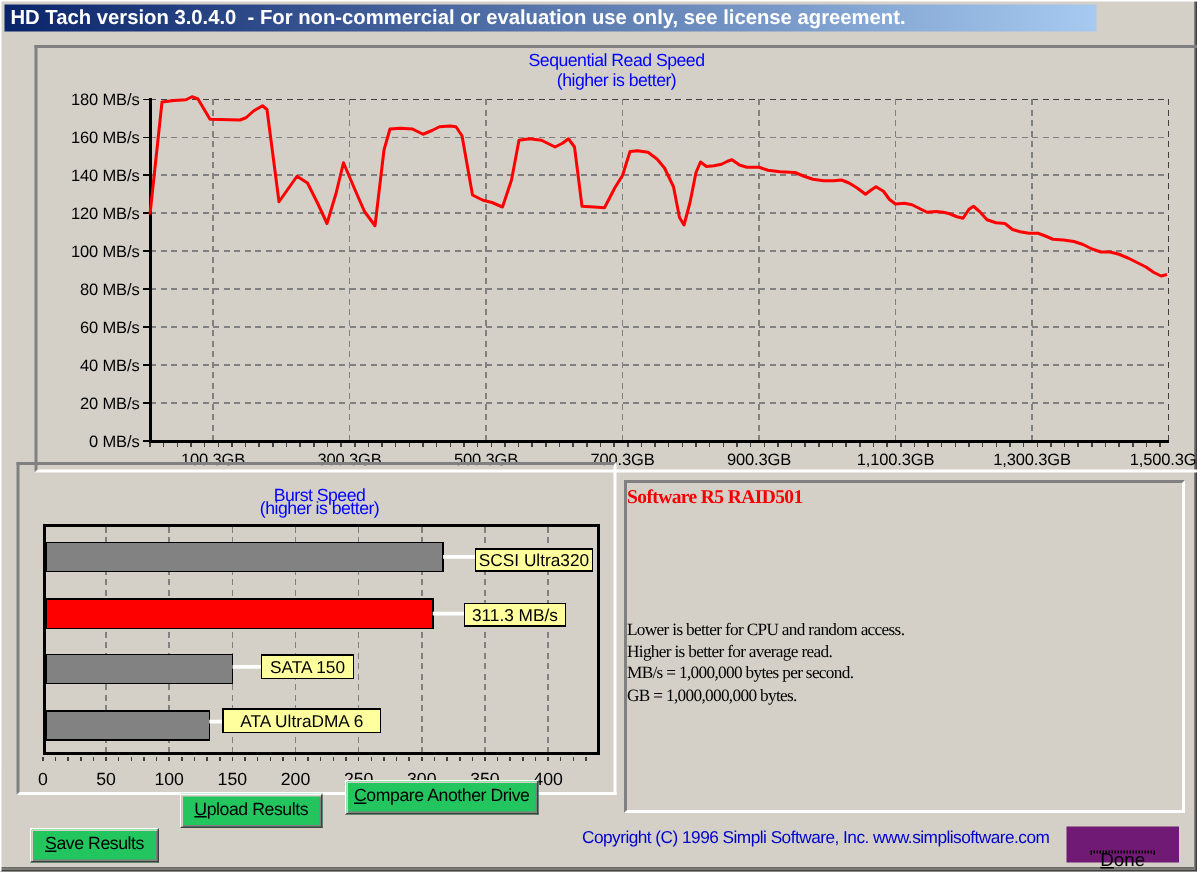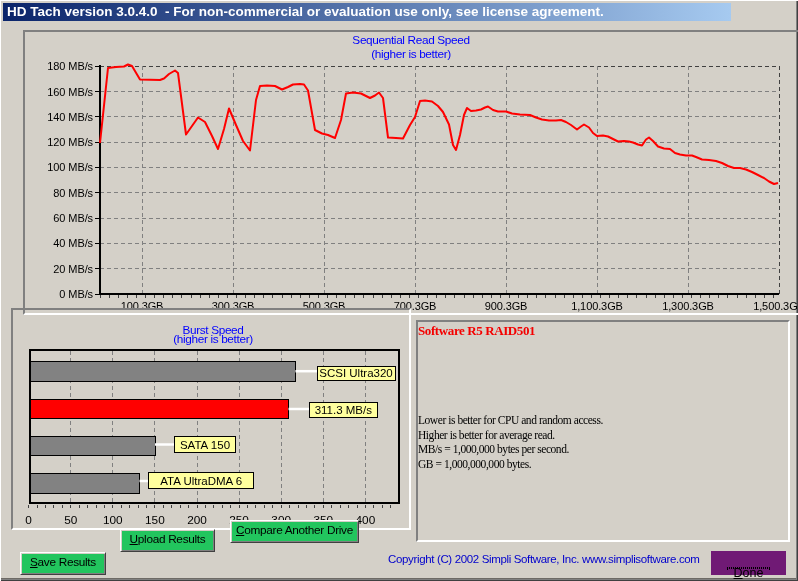--- a/index.html
+++ b/index.html
@@ -251,15 +251,15 @@
       <text x="352.4" y="213.5" class="an" text-anchor="middle">400</text>
     </svg>
   </div>
 <div class="panel" id="pinfo">
  <div class="serif" id="ihead">Software R5 RAID501</div>
  <div class="serif" id="iblk2">Lower is better for CPU and random access.<br>Higher is better for average read.<br>MB/s = 1,000,000 bytes per second.<br>GB = 1,000,000,000 bytes.</div>
 </div>
 <div class="btn" id="bsave"><u>S</u>ave Results</div>
 <div class="btn" id="bupload"><u>U</u>pload Results</div>
 <div class="btn" id="bcompare"><u>C</u>ompare Another Drive</div>
-<div id="copy">Copyright (C) 2002 Simpli Software, Inc. www.simplisoftware.com</div>
+<div id="copy">Copyright (C) 1996 Simpli Software, Inc. www.simplisoftware.com</div>
 <div id="bdone">
     <div id="bdonein"><div id="bfocus"></div><u>D</u>one</div>
   </div>
 </body></html>

